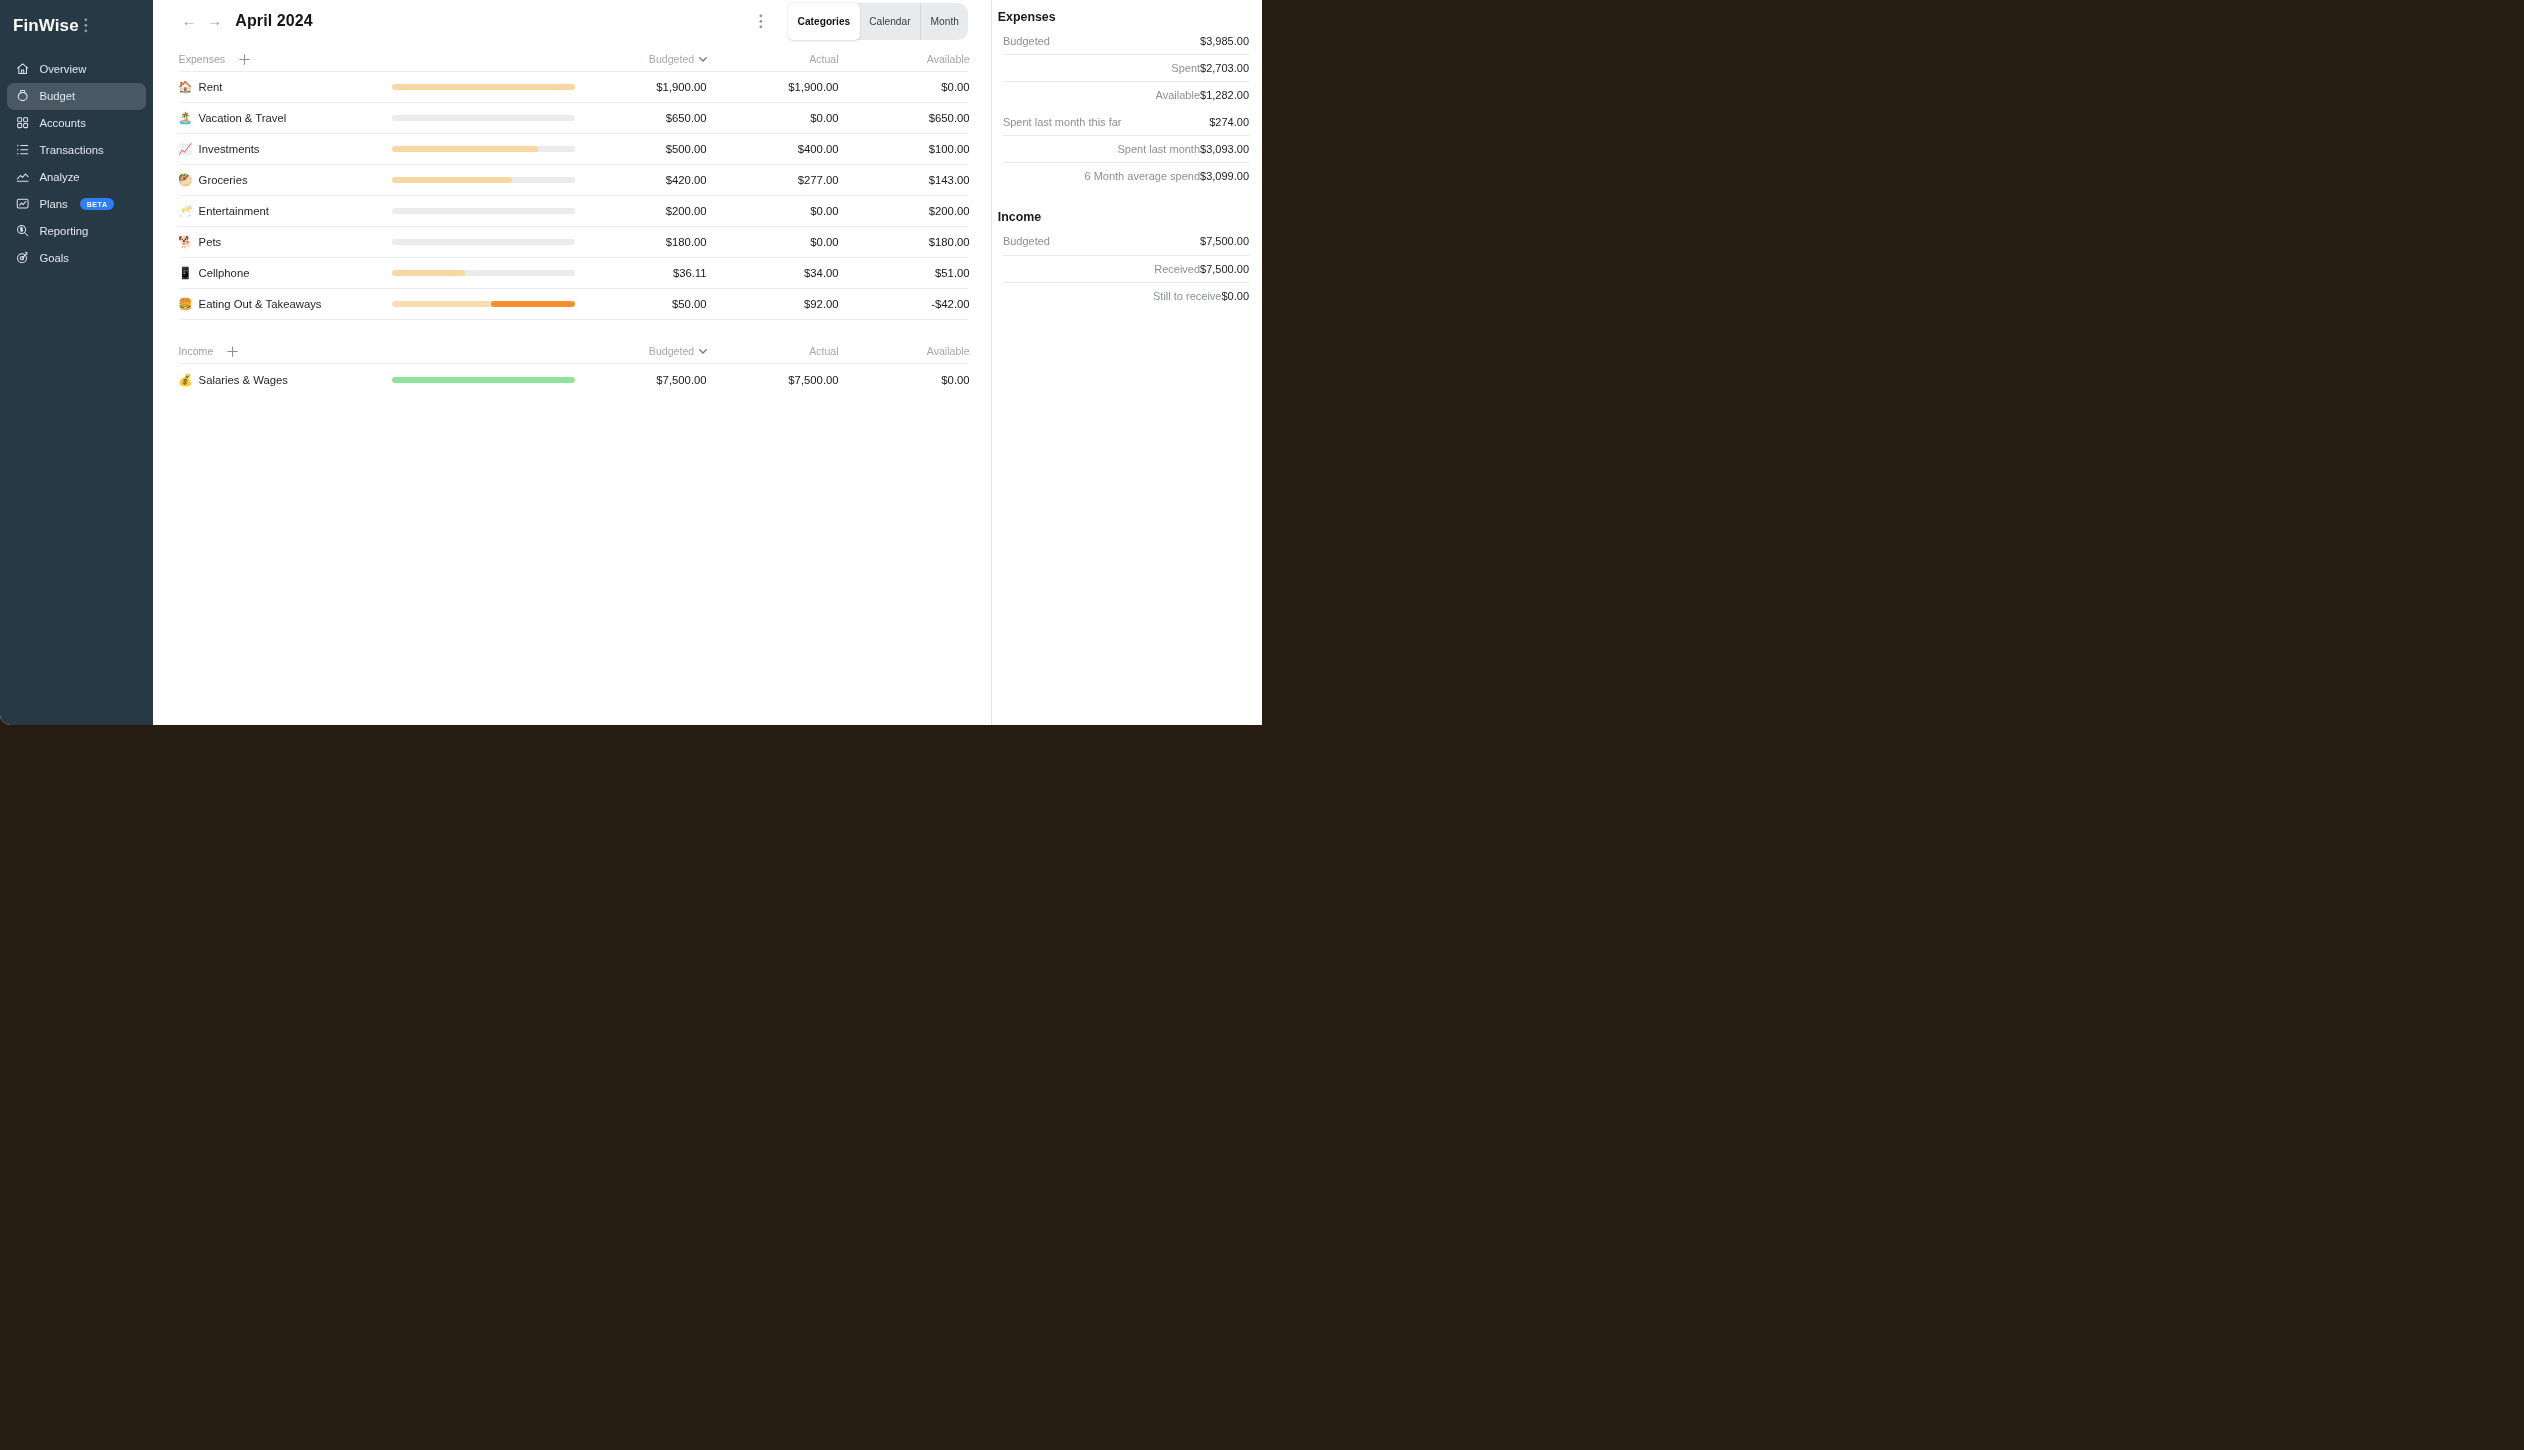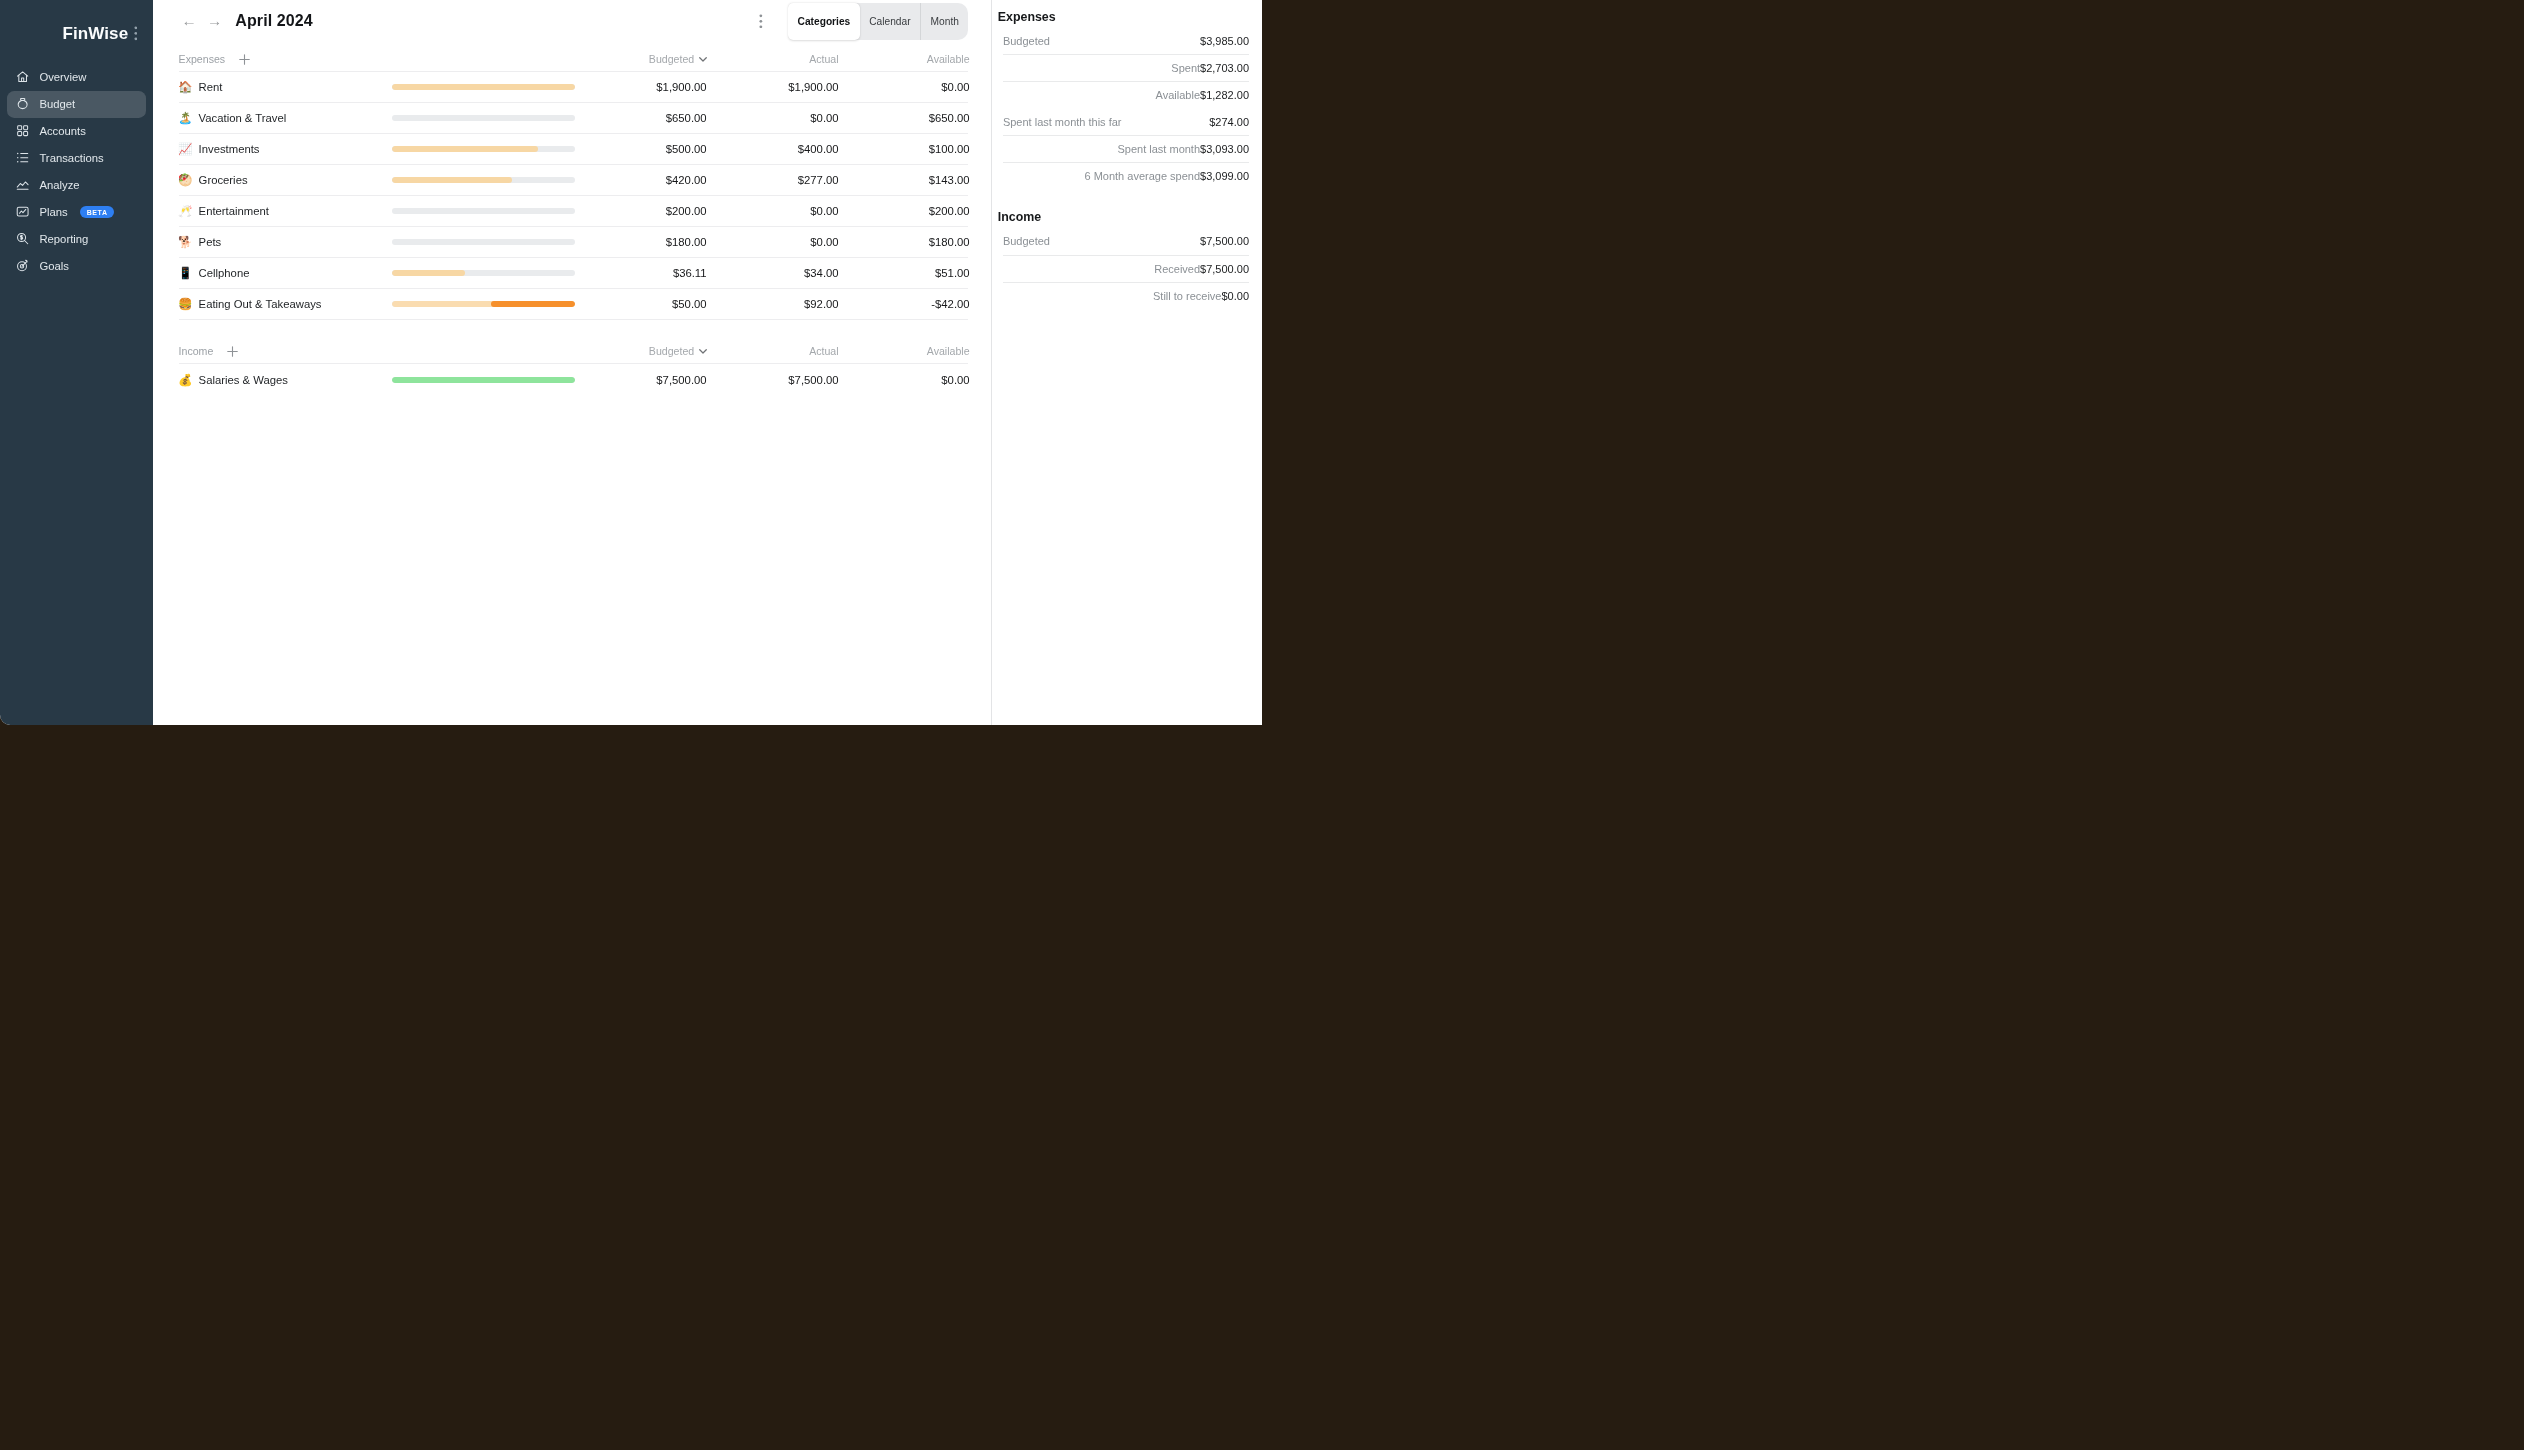--- a/index.html
+++ b/index.html
@@ -21,21 +21,21 @@
   
   .sidebar {
     width: 153px; flex: none;
     background: #283946;
     padding-top: 14.6px;
     color: #e6ebef;
   }
   .logo-row {
     height: 22px;
     padding: 0 10.2px 0 13px;
-    display: flex; align-items: center; justify-content: flex-end; margin-top: 8px;
+    display: flex; align-items: center; justify-content: flex-start;
   }
   .logo {
     font-size: 17px; font-weight: bold; letter-spacing: 0.1px; color: #fafcfd;
   }
   .side-kebab { width: 14.6px; height: 16px; display:flex; align-items:center; justify-content:center; color:#93a1ab; cursor:pointer; }
   .nav { margin-top: 19px; padding: 0 7.3px; display: flex; flex-direction: column; }
   .nav-item {
     height: 27px; border-radius: 7.3px;
     display: flex; align-items: center; gap: 9.5px;
     padding: 0 7.3px;

